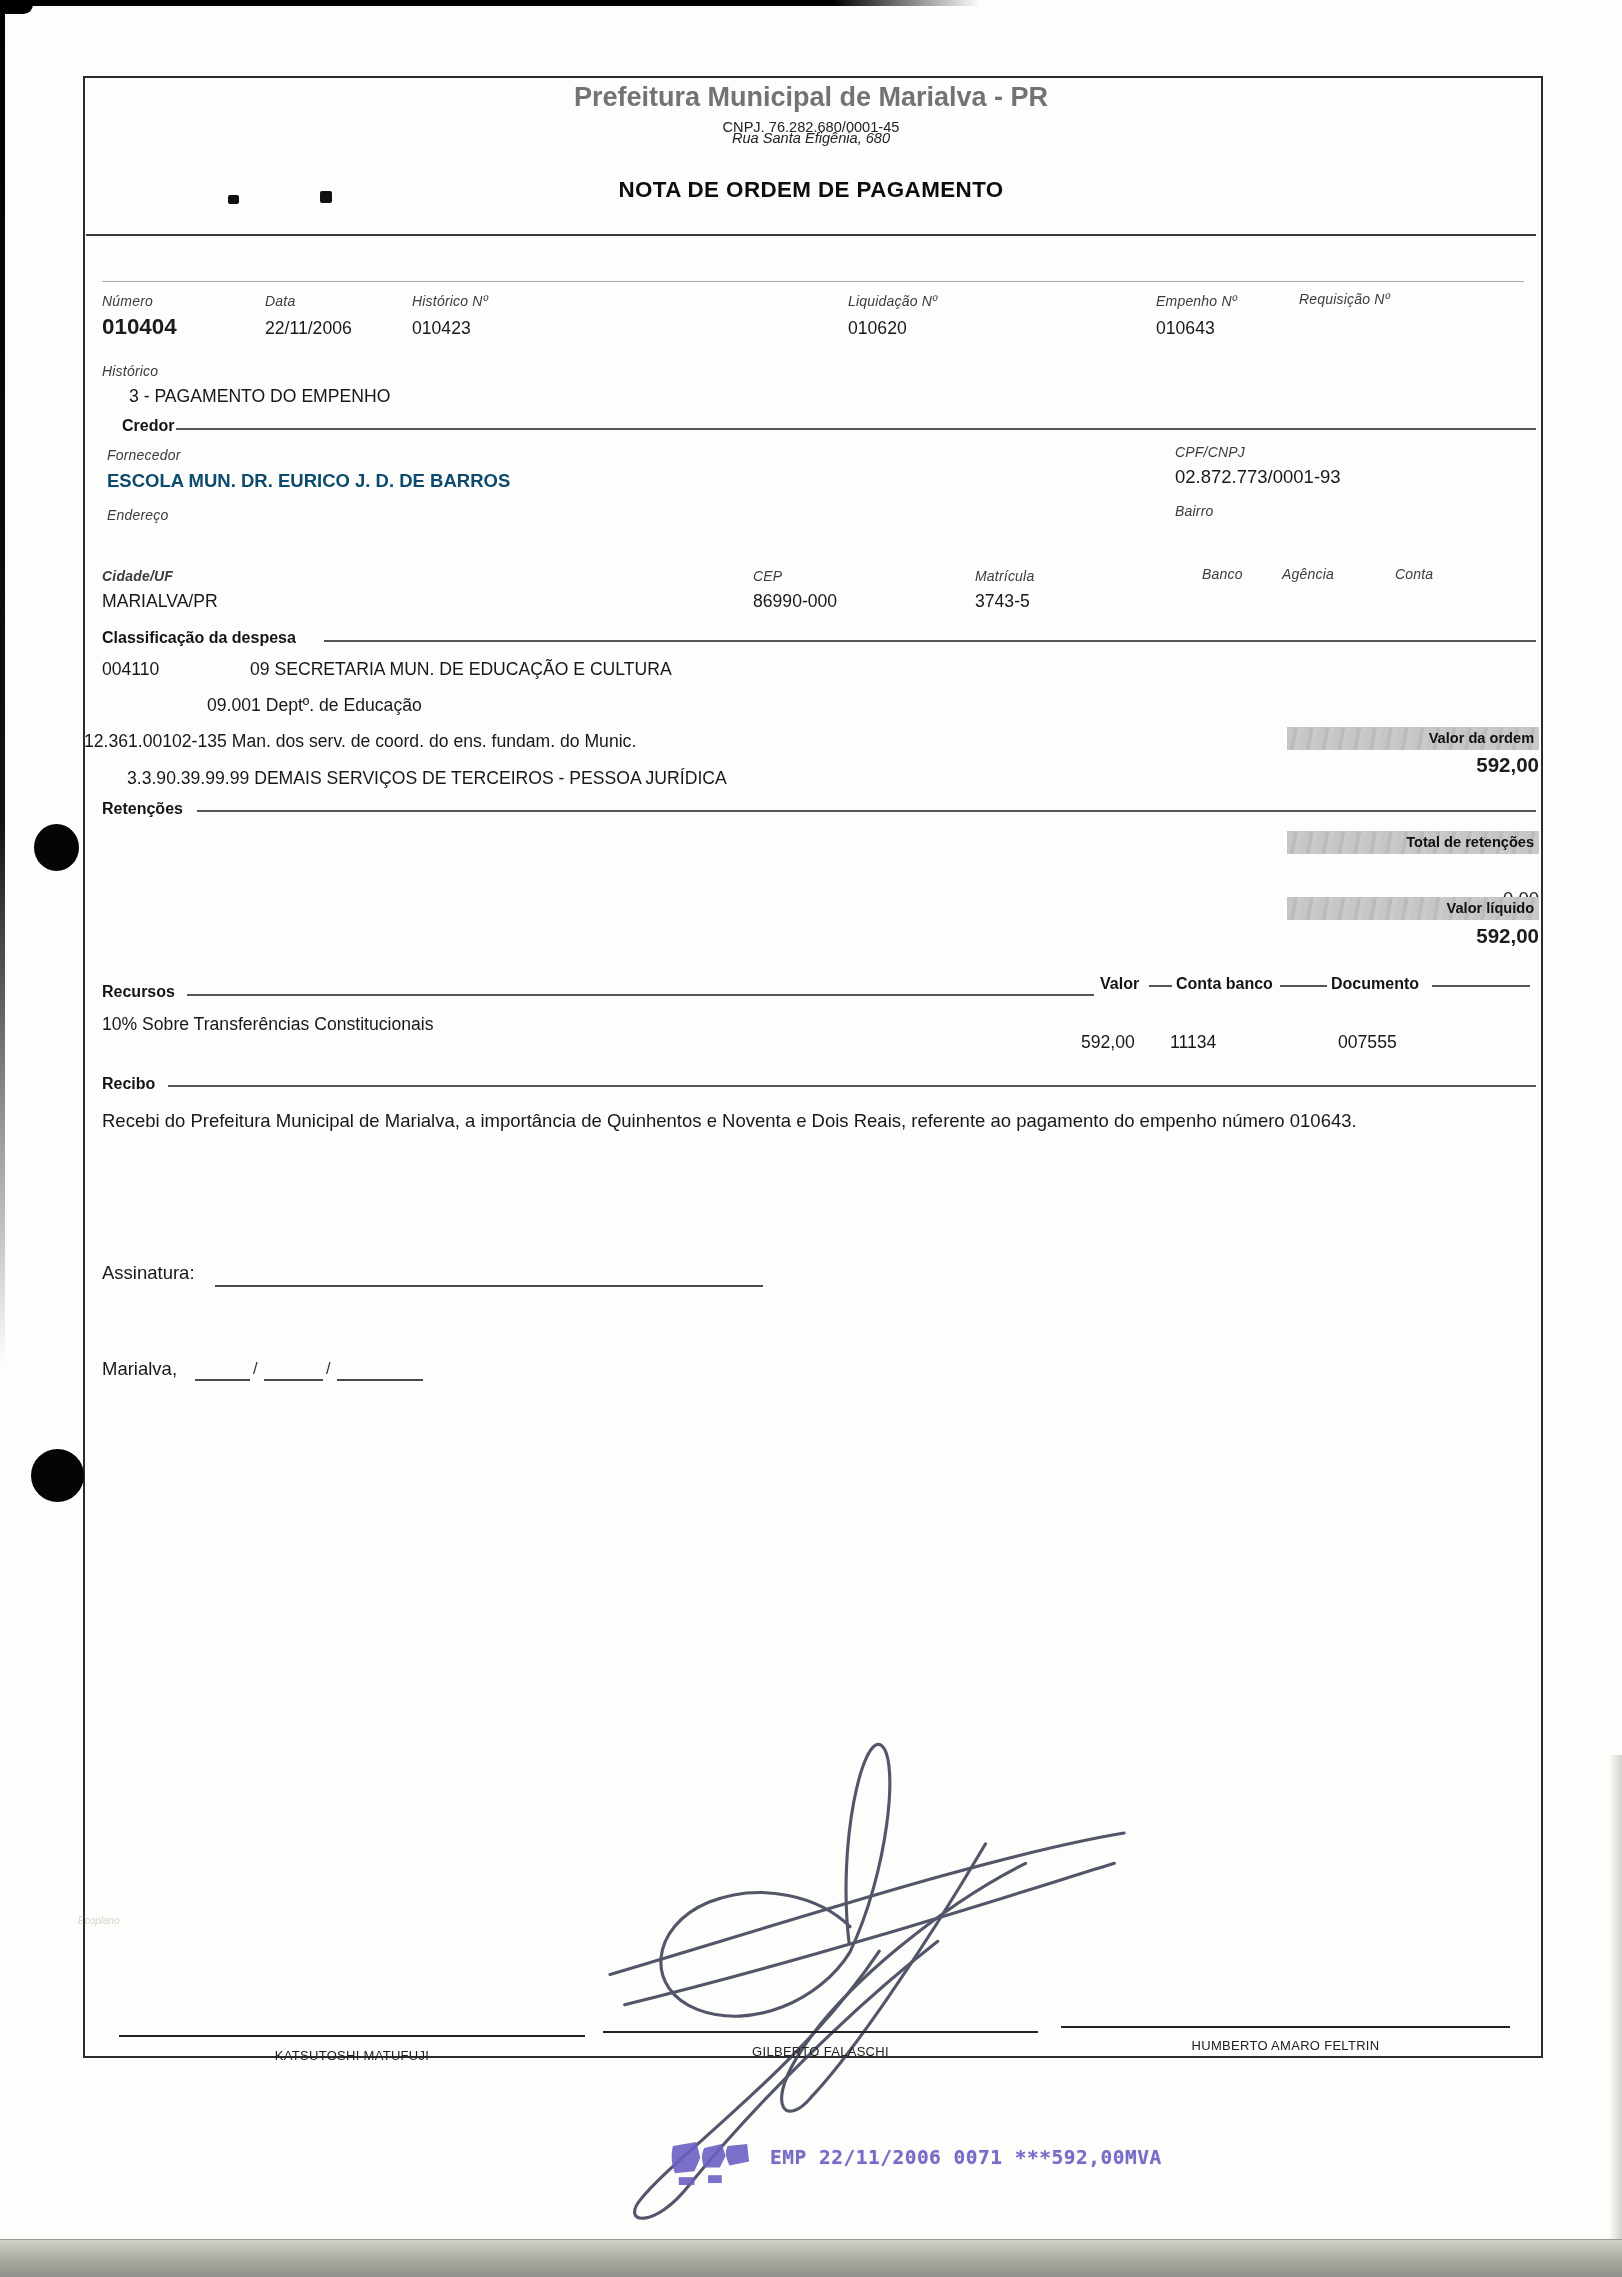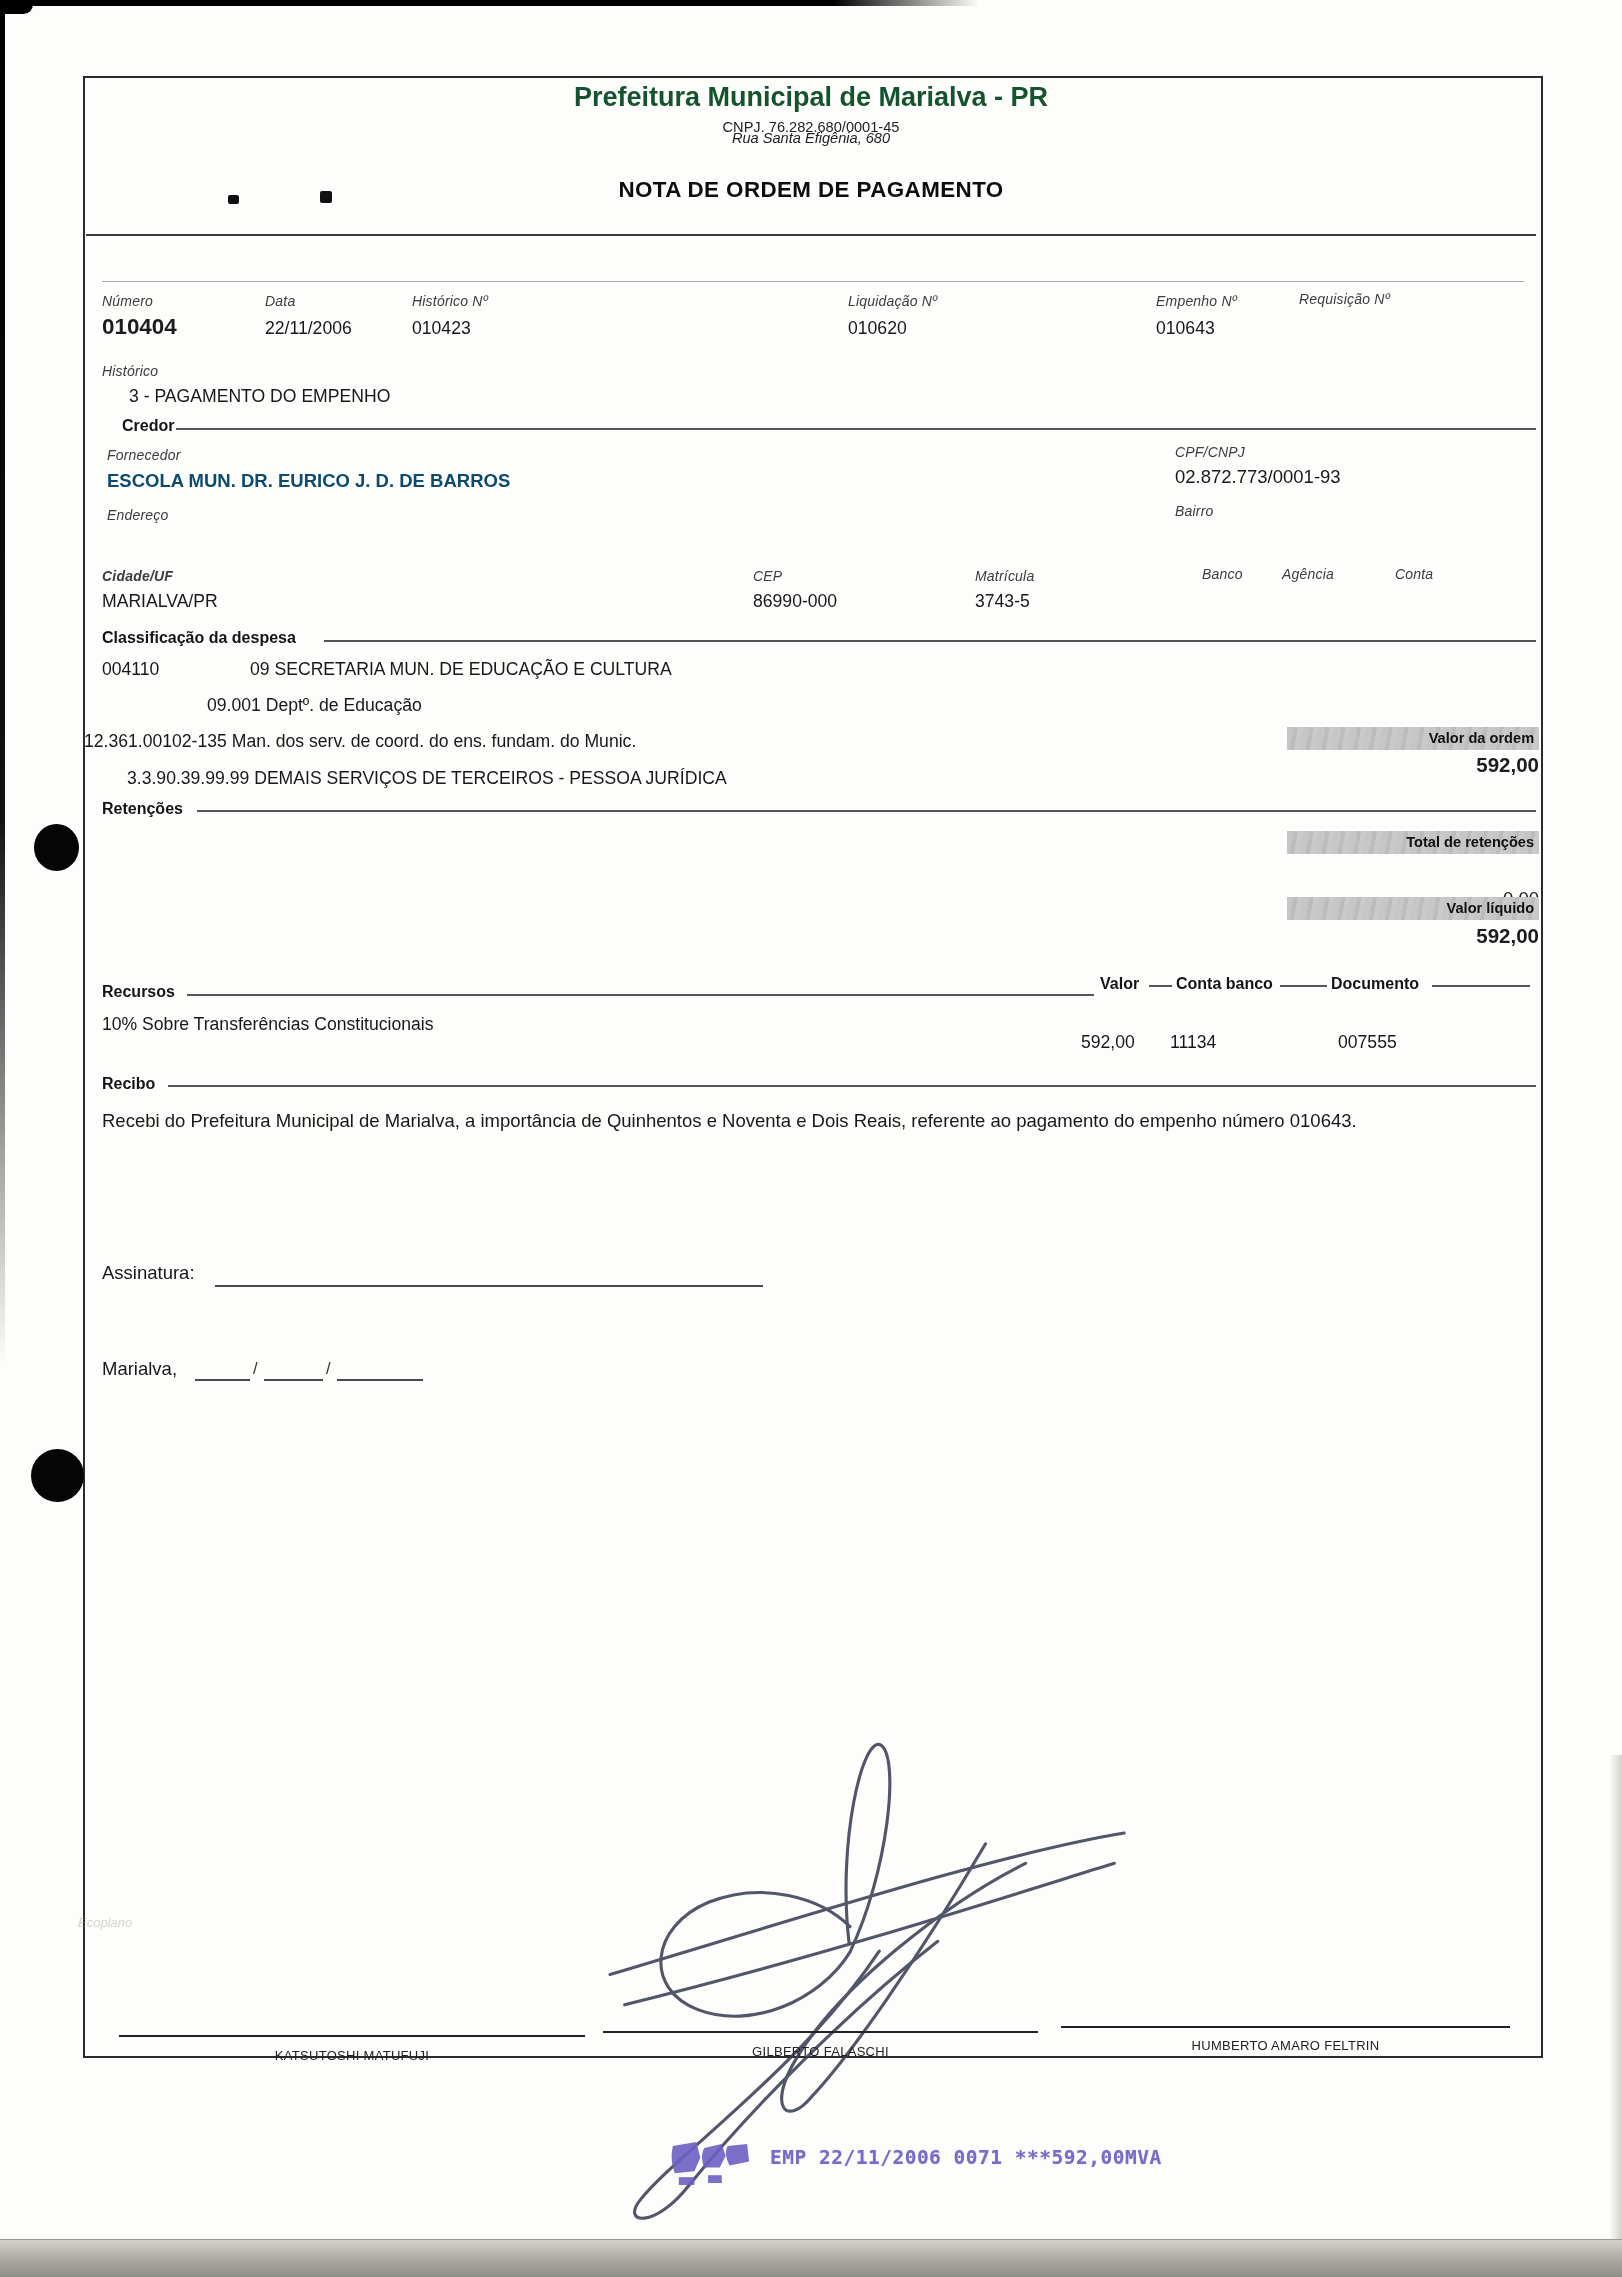--- a/index.html
+++ b/index.html
@@ -26,40 +26,40 @@
   .speck { background:#111; border-radius:2px; }
   
   .form-box { left:83px; top:76px; width:1456px; height:1978px;
     border:2.9px solid #2b2b2b; background:transparent; }
   
   .lbl { font-style:italic; font-size:14px; color:#3c3c3c; letter-spacing:0.2px; }
   .sec { font-weight:bold; font-size:16px; color:#141414; }
   .val { font-size:17.6px; color:#181818; }
   .val-b { font-size:17.6px; font-weight:bold; color:#0c4a6e; }
   .center { left:86px; width:1450px; text-align:center; }
-  .title { font-size:27px; font-weight:bold; color:#14532d; }
+  .title { font-size:27px; font-weight:bold; color:#737373; }
   .sub { font-size:14.6px; color:#222; }
   .doc-title { font-size:22.4px; font-weight:bold; letter-spacing:0.4px; color:#0d0d0d; }
   .rule2 { height:0; border-top:2.9px solid #3a3a3a; }
   .rule1 { height:0; border-top:2px solid #555; }
   .rule-thin { height:0; border-top:1px solid #aaa; }
   .shade-bar { width:252px; height:23.4px; line-height:23.4px; text-align:right;
     padding-right:4.9px; box-sizing:border-box;
     font-weight:bold; font-size:14.6px; color:#111;
     background:repeating-linear-gradient(100deg,#c6c6c6 0 6.8px,#bcbcbc 6.8px 10.7px,#cacaca 10.7px 15.6px); }
   .money { width:252px; text-align:right; font-weight:bold; font-size:20.5px; }
   .money-n { width:252px; text-align:right; font-size:18.5px; }
   .blank { height:0; border-bottom:2px solid #4a4a4a; }
   .slash { font-size:16.6px; color:#333; }
   .sig-line { height:0; border-top:2.4px solid #222; }
   .sig-name { font-size:13px; color:#222; letter-spacing:0.3px; text-align:center; }
   .stamp-text { font-family:"DejaVu Sans Mono", monospace; font-weight:bold;
     font-size:19.5px; color:#6c60c4; letter-spacing:0.5px; opacity:.92;
     text-shadow:0 0 1px rgba(108,96,196,.5); }
-  .watermark { font-style:italic; font-size:13px; color:rgba(140,155,135,.4); }
+  .watermark { font-style:italic; font-size:10px; color:rgba(140,155,135,.4); }
   svg { display:block; }
 </style>
 </head>
 <body>
 
 <div class="abs scan-top"></div>
 <div class="abs scan-left"></div>
 <div class="abs scan-corner"></div>
 <div class="abs scan-right"></div>
 <div class="abs scan-bottom"></div>

